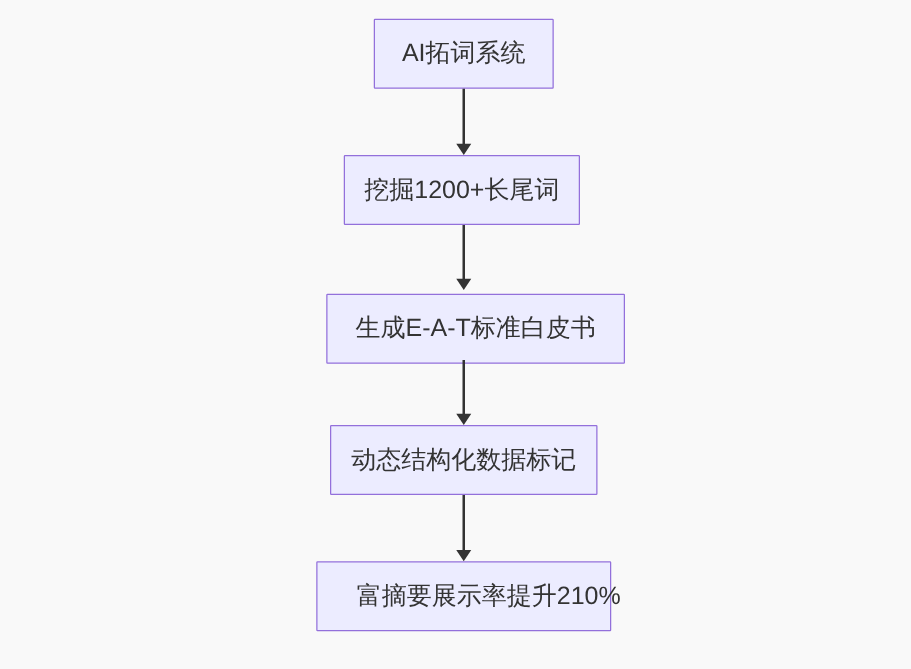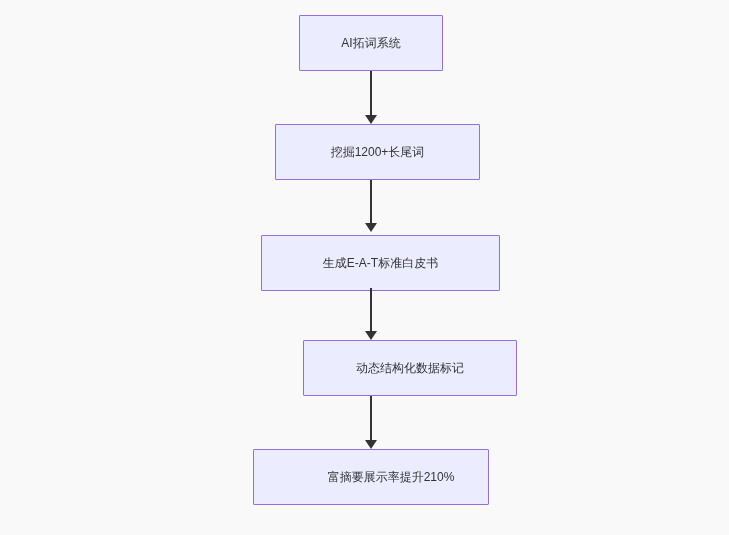--- a/index.html
+++ b/index.html
@@ -22,29 +22,29 @@
     box-sizing: border-box;
     background: var(--node-fill, #ECECFF);
     border: 1.5px solid var(--node-border, #9370DB);
     border-radius: 1px;
     display: flex;
     align-items: center;
     justify-content: center;
   }
   .node span {
     color: var(--node-text, #333333);
-    font-size: 12px;
+    font-size: 20px;
     line-height: 1;
     white-space: nowrap;
   }
   
   .n1 { left: 299px; top: 15px;  width: 144px; }
-  .n2 { left: 275px; top: 124px; width: 205px; }
+  .n2 { left: 275px; top: 124px; width: 189px; }
   .n3 { left: 261px; top: 235px; width: 239px; }
-  .n4 { left: 264px; top: 340px; width: 214px; margin-left: 39px; }
+  .n4 { left: 264px; top: 340px; width: 214px; }
   .n5 { left: 253px; top: 449px; width: 236px; padding-left: 40px; }
   
   .edge-line {
     position: absolute;
     left: 370px;
     width: 2px;
     background: var(--arrow-color, #333333);
   }
   .edge-head {
     position: absolute;

